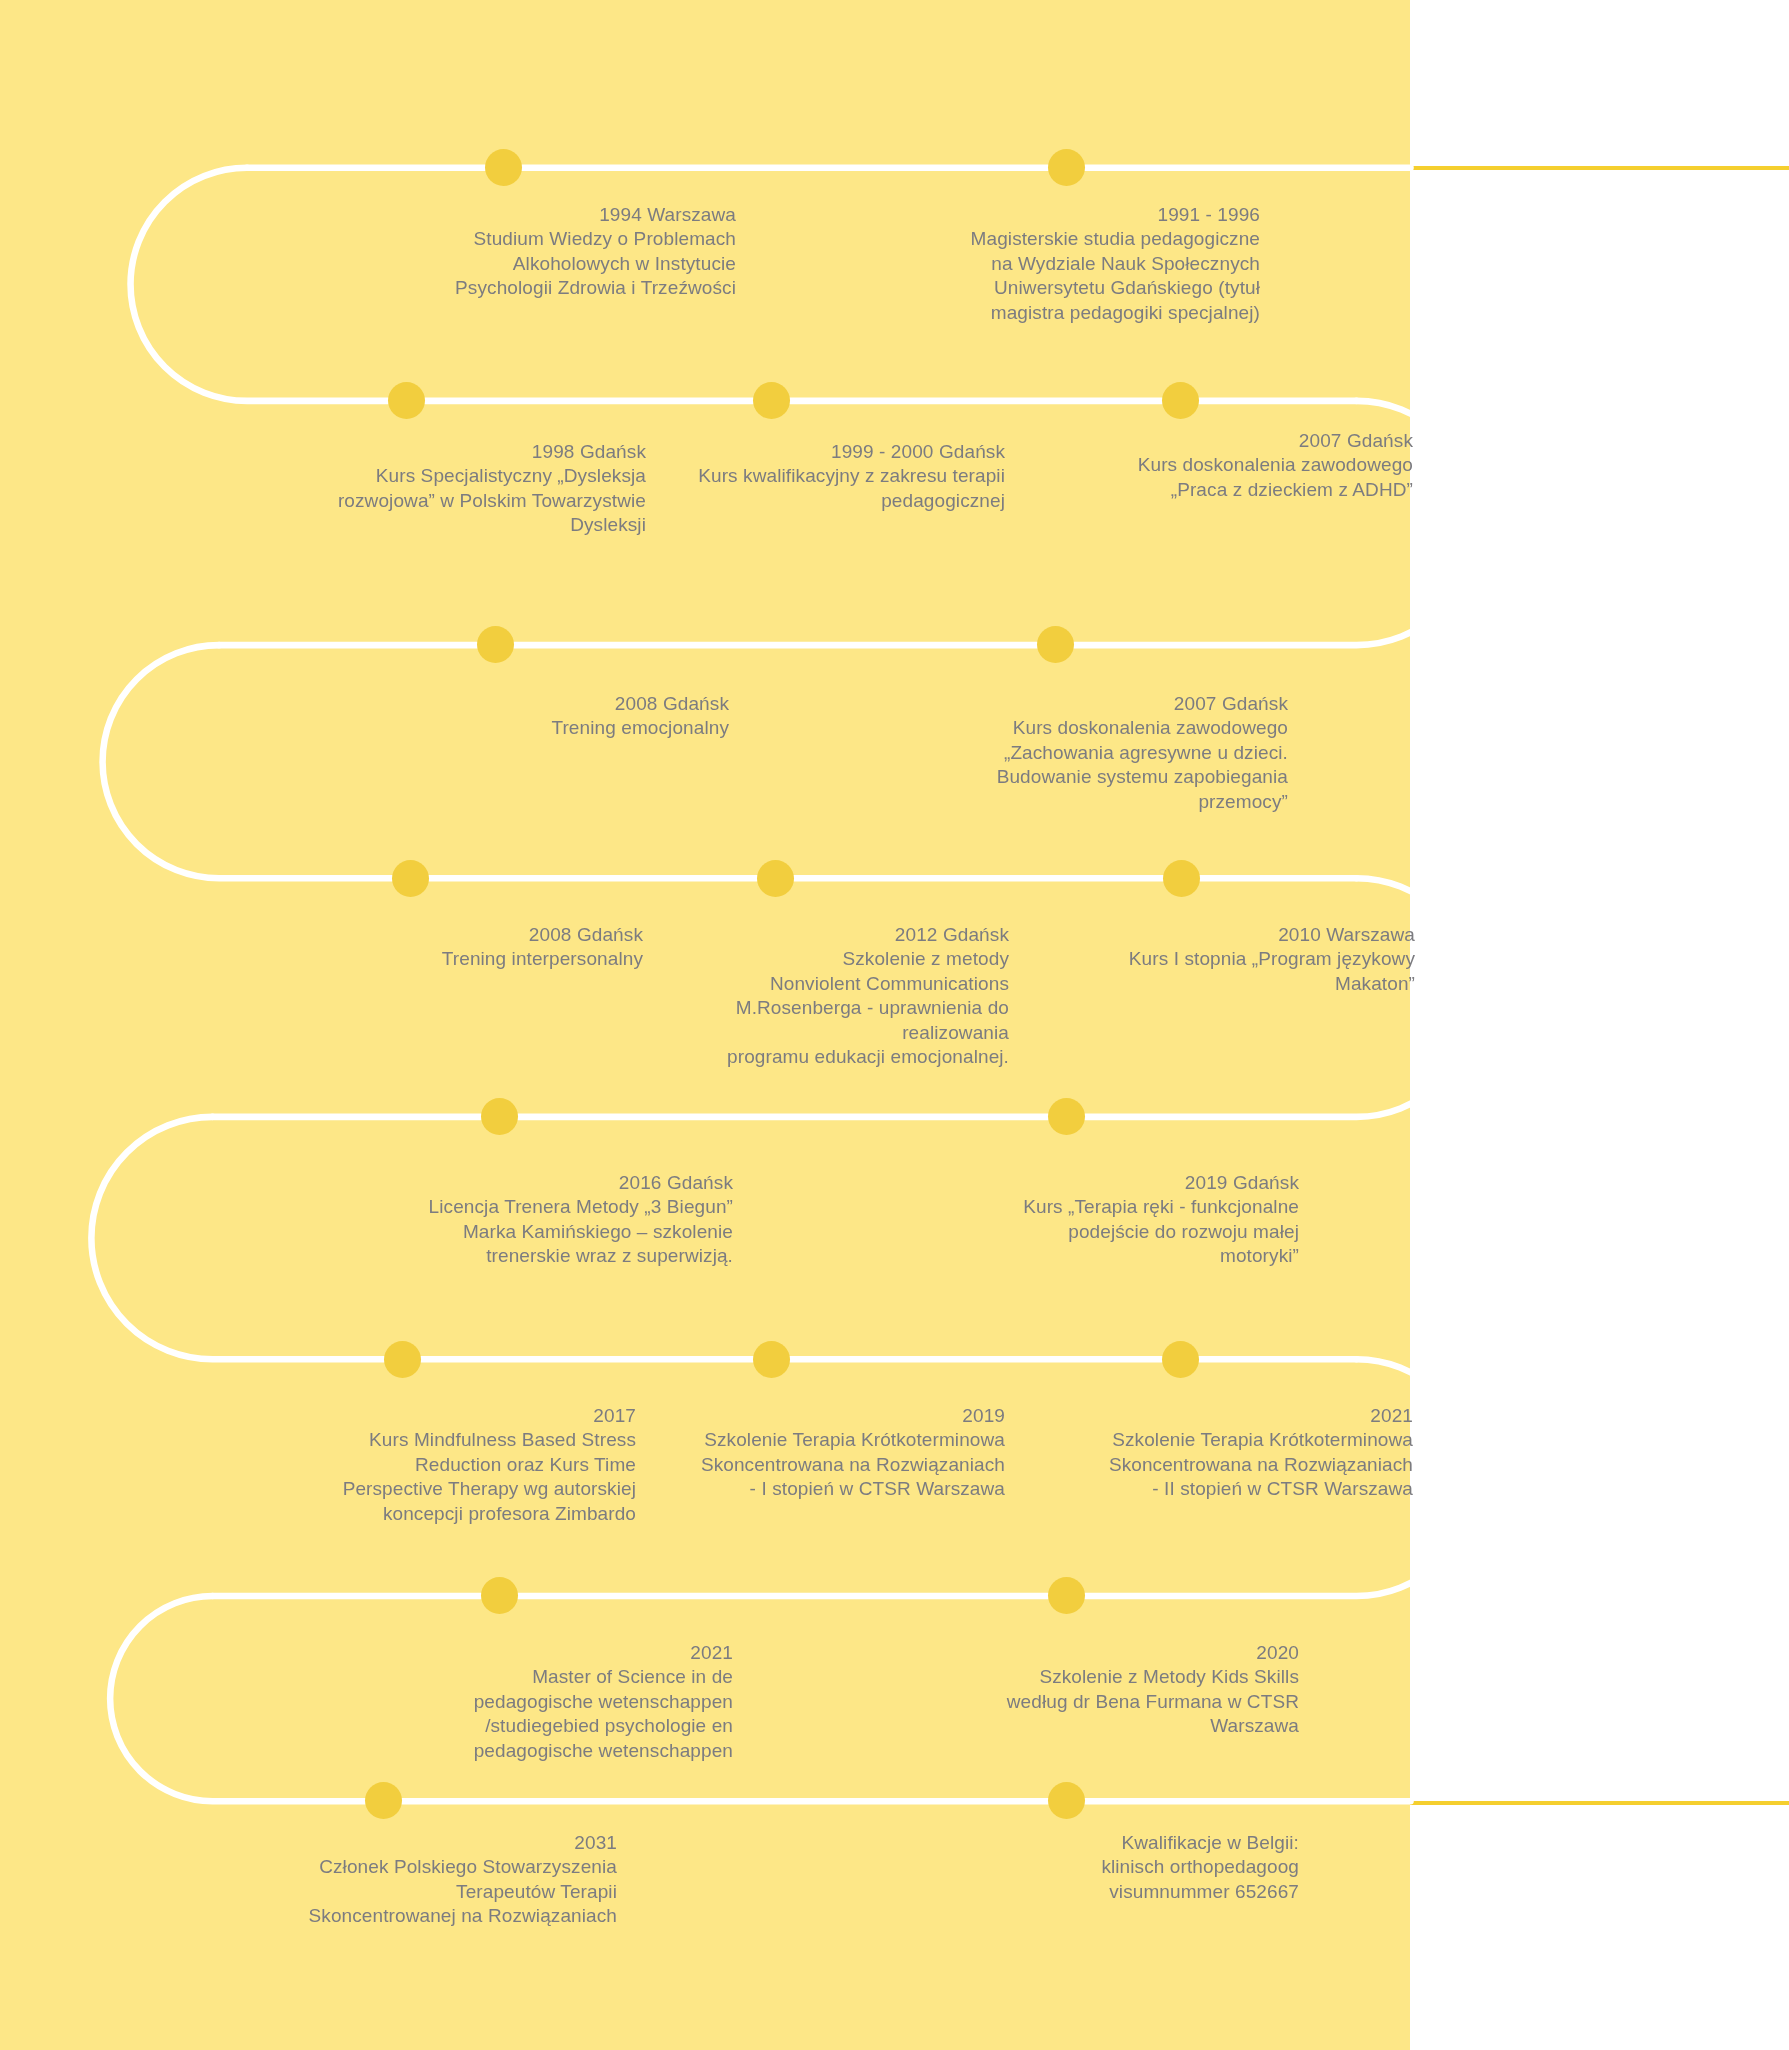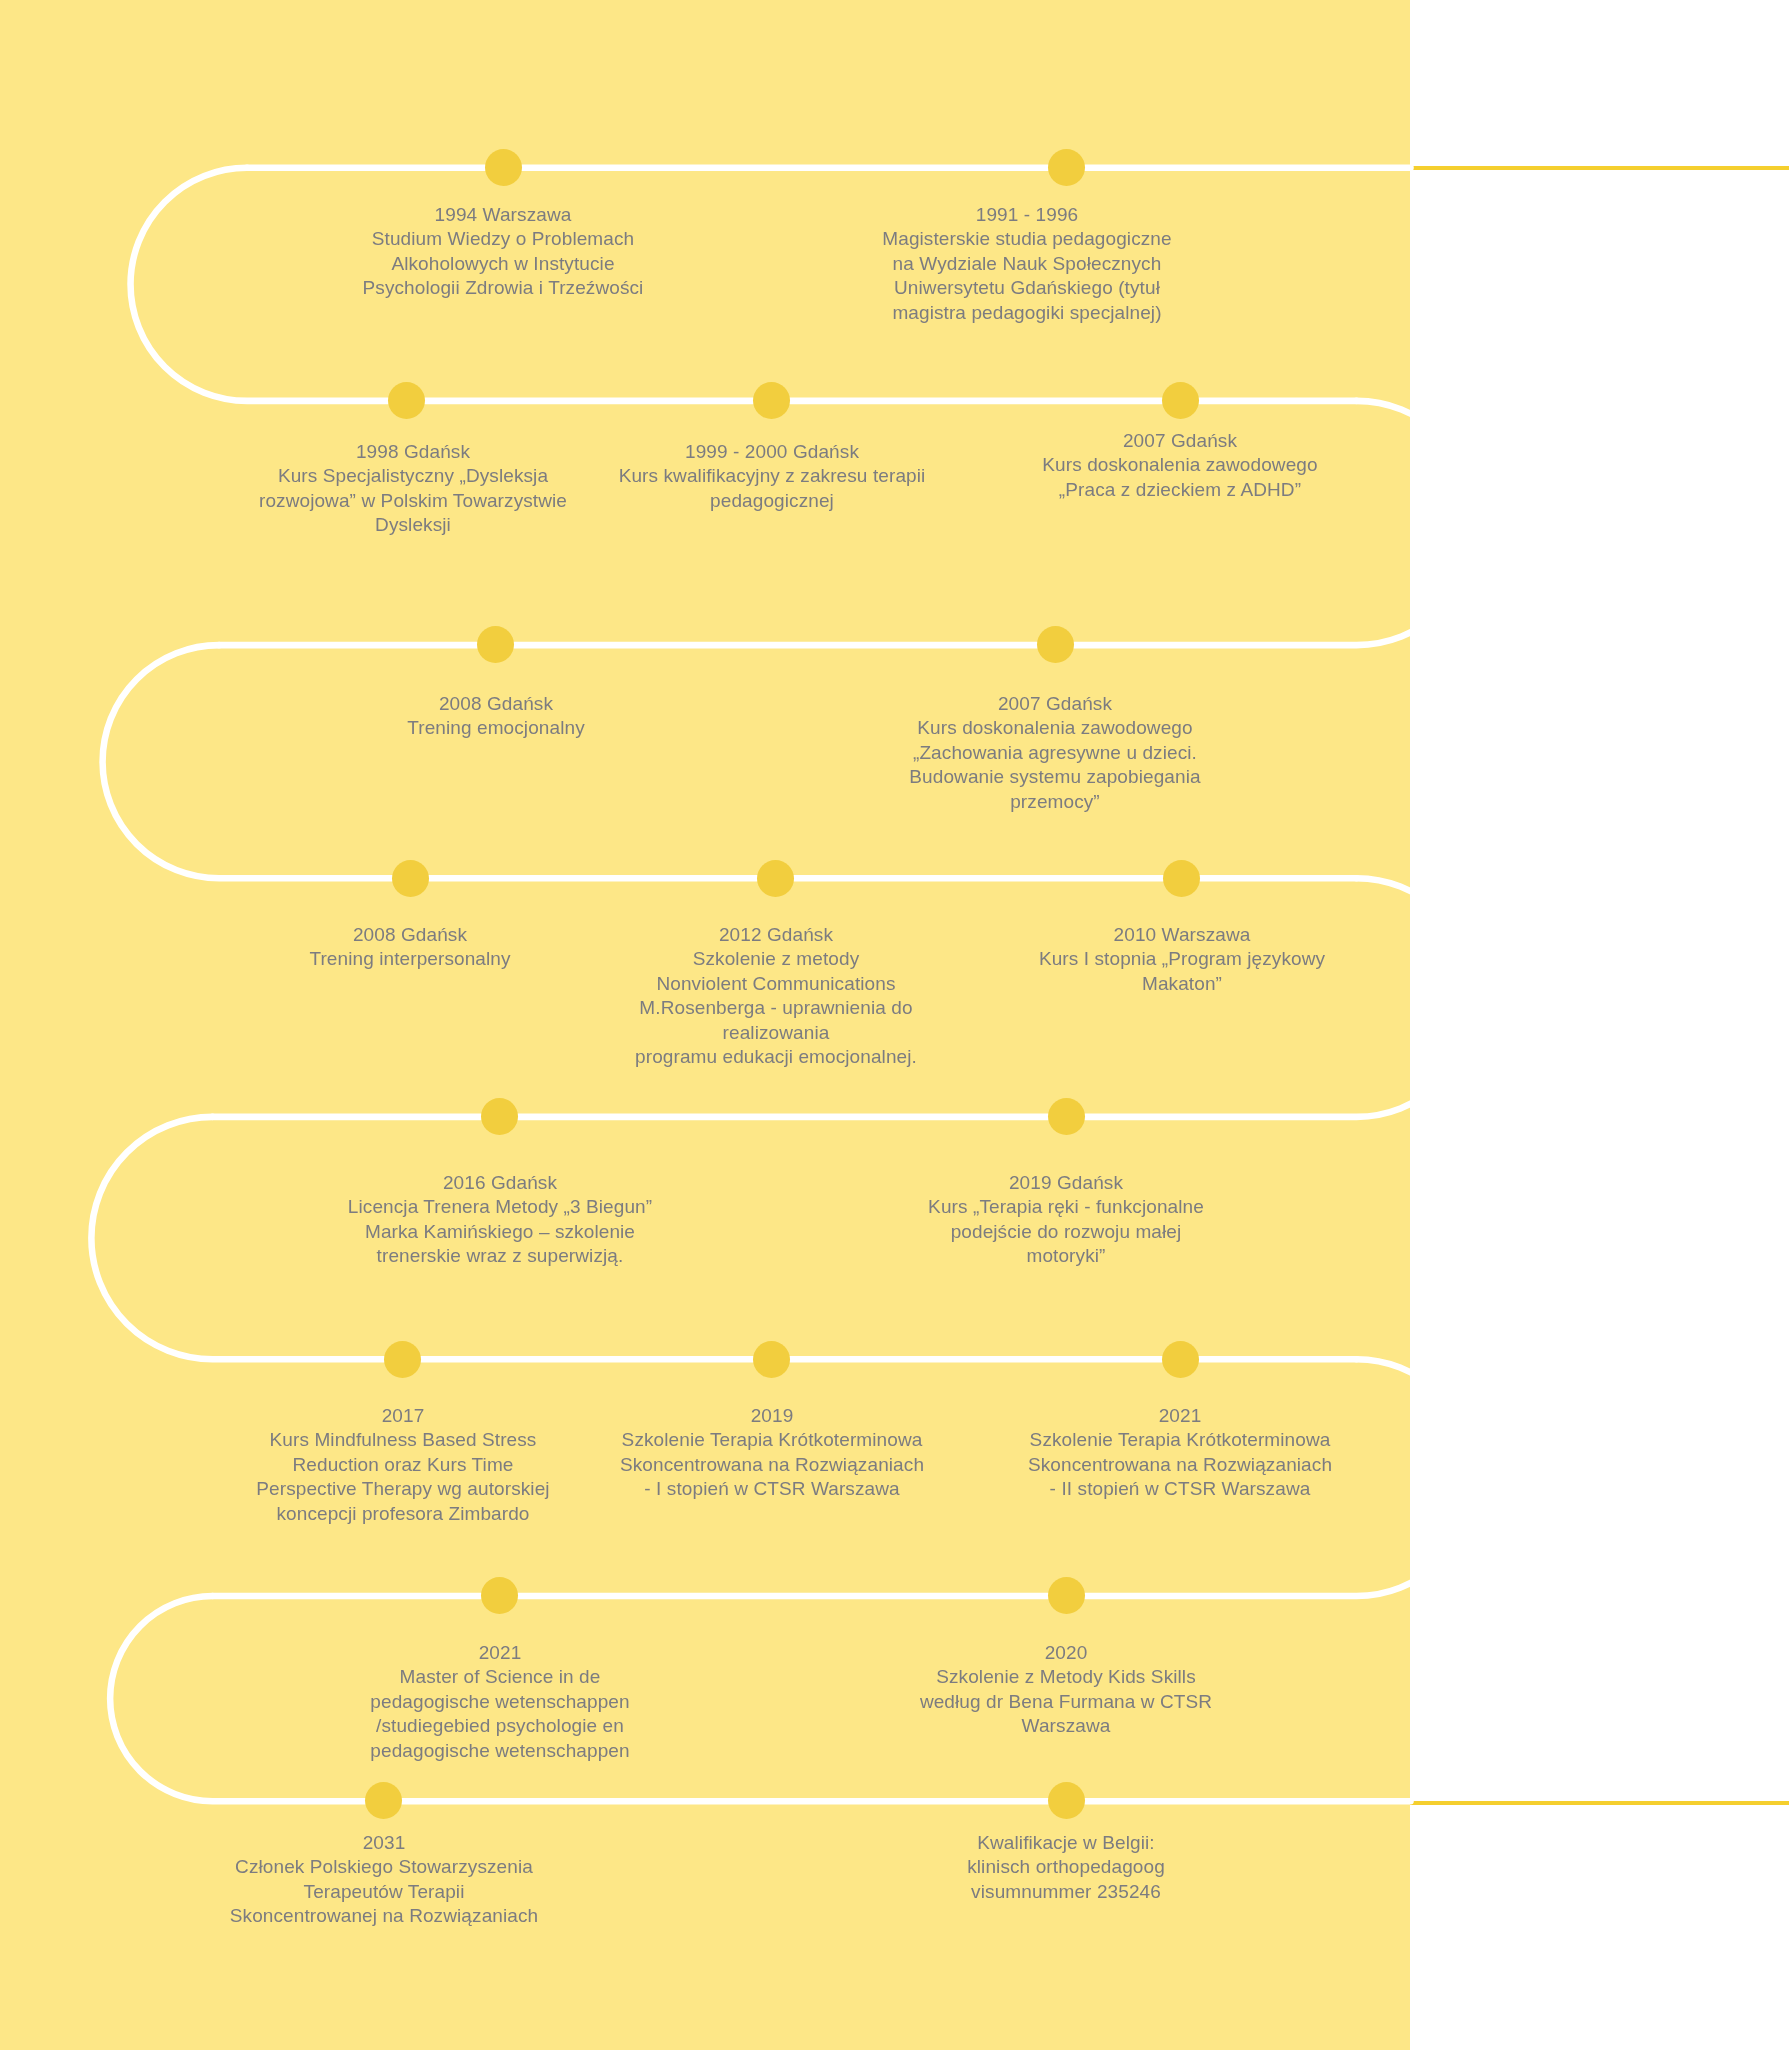--- a/index.html
+++ b/index.html
@@ -21,21 +21,21 @@
     position:absolute;height:3.7px;background:#f5cf2e;left:1410px;width:379px;
   }
 
   svg.path-layer{
     position:absolute;left:0;top:0;width:1790px;height:2051px;
     pointer-events:none;
   }
 
   .entry{
     position:absolute;
-    text-align:center;
+    text-align:right;
     color:#7c7c80;
     font-size:19px;
     line-height:24.4px;
     letter-spacing:0.1px;
     white-space:pre-line;
   }
 
   .dot{
     position:absolute;
     border-radius:50%;
@@ -173,16 +173,16 @@
 Szkolenie z Metody Kids Skills
 według dr Bena Furmana w CTSR
 Warszawa</div>
 
   <div class="entry" style="left:151px;top:1831px;width:466px;">2031
 Członek Polskiego Stowarzyszenia
 Terapeutów Terapii
 Skoncentrowanej na Rozwiązaniach</div>
   <div class="entry" style="left:833px;top:1831px;width:466px;">Kwalifikacje w Belgii:
 klinisch orthopedagoog
-visumnummer 235246</div>
+visumnummer 652667</div>
 
 </div>
 
 
 </body></html>

